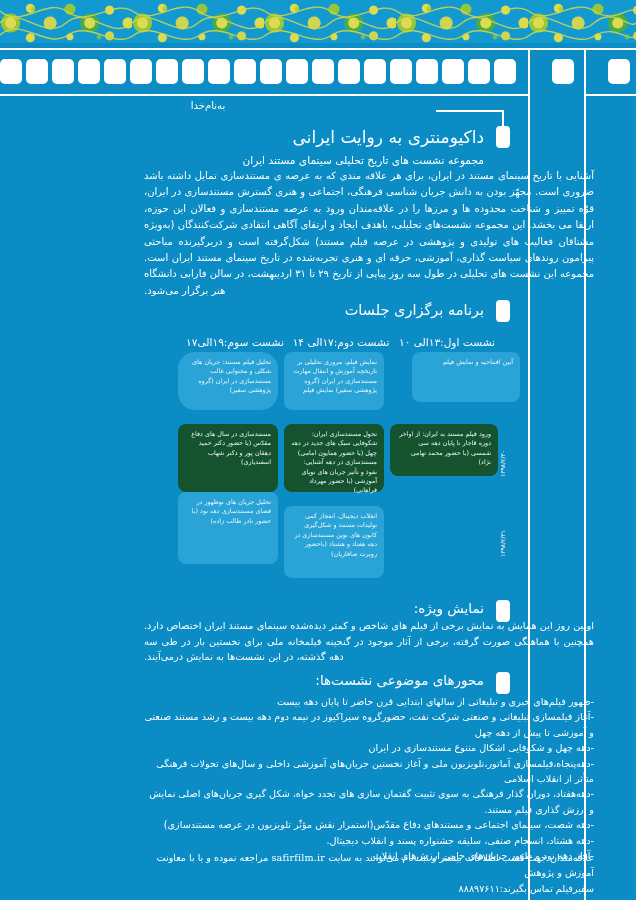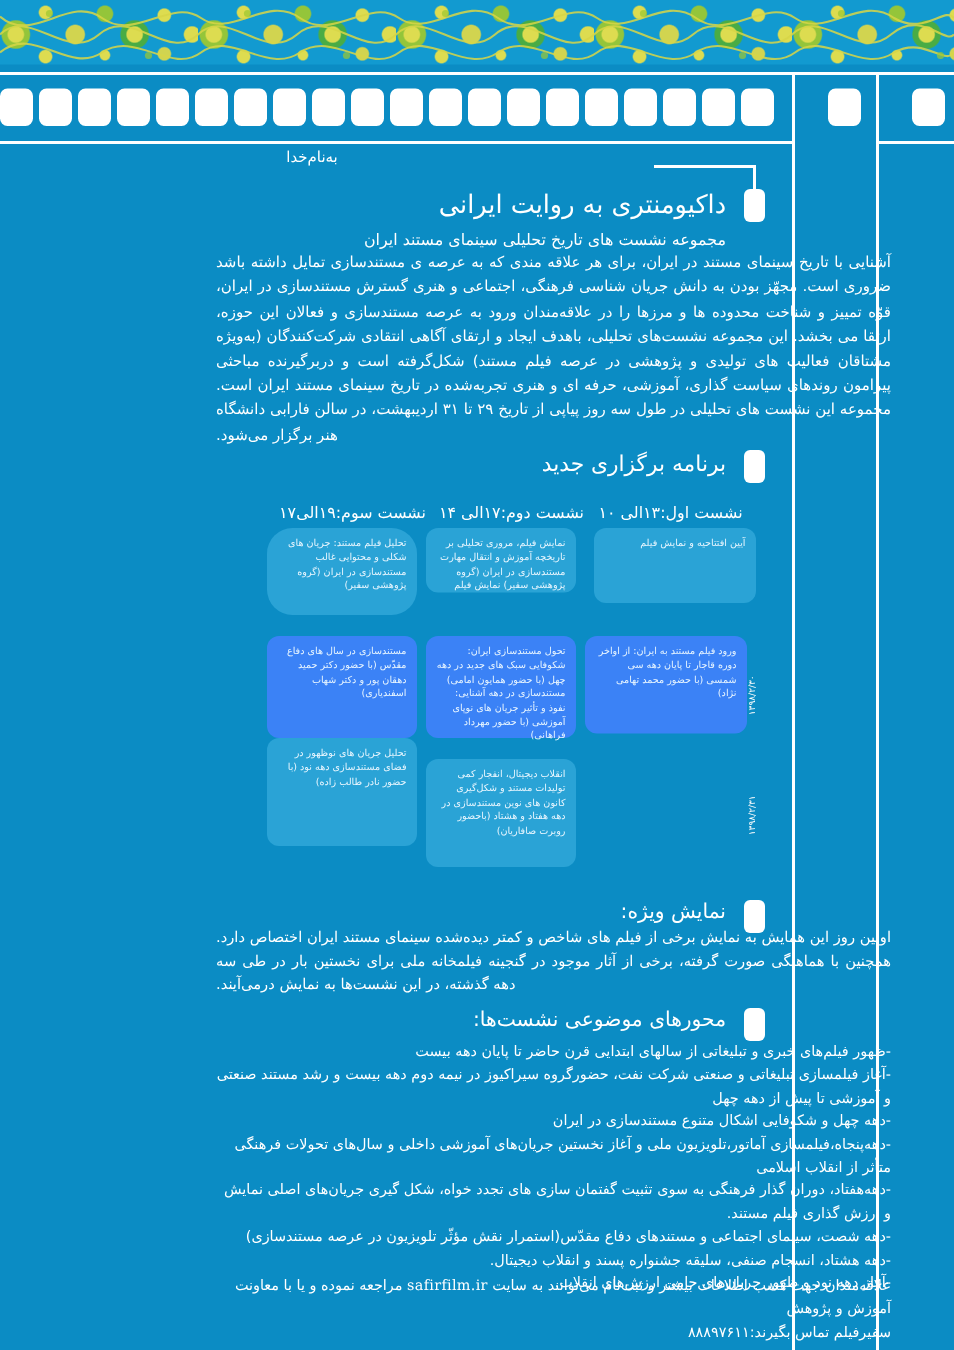--- a/index.html
+++ b/index.html
@@ -80,21 +80,21 @@
     direction:rtl;font-size:10px;line-height:16.4px;color:#ffffff;
   }
   .col-head{
     position:absolute;text-align:center;font-size:10.6px;color:#ffffff;white-space:nowrap;
   }
   .cell{
     position:absolute;border-radius:8px;background:#2aa3d6;
     box-sizing:border-box;padding:6px 7px 5px 7px;
     font-size:6.4px;line-height:9.4px;text-align:right;direction:rtl;color:#eaf7ff;
   }
-  .cell.alt{background:#3b82f6;}
+  .cell.alt{background:#14532d;}
   .daylabel{
     position:absolute;font-size:6px;color:#ffffff;white-space:nowrap;
     transform-origin:center center;transform:rotate(-90deg);
     letter-spacing:.4px;
   }
 
   .bullets{
     position:absolute;direction:rtl;text-align:right;
     font-size:9.6px;line-height:15.4px;color:#ffffff;
   }
@@ -171,35 +171,35 @@
 
     <div class="tab-marker" style="left:496px;top:126px;"></div>
     <div class="tab-stem" style="left:502px;top:110px;width:1.5px;height:18px;"></div>
     <div class="tab-stem" style="left:436px;top:110px;width:67px;height:1.5px;"></div>
 
     <div class="sec-head" style="right:152px;top:127px;width:340px;font-size:17px;text-align:right;">داکیومنتری به روایت ایرانی</div>
     <div class="para" style="right:152px;top:152px;width:340px;text-align:right;text-align-last:right;font-size:10.6px;">مجموعه نشست های تاریخ تحلیلی سینمای مستند ایران</div>
     <div class="para" style="right:42px;top:168px;width:450px;">آشنایی با تاریخ سینمای مستند در ایران، برای هر علاقه مندی که به عرصه ی مستندسازی تمایل داشته باشد ضروری است. مجهّز بودن به دانش جریان شناسی فرهنگی، اجتماعی و هنری گسترش مستندسازی در ایران، قوّه تمییز و شناخت محدوده ها و مرزها را در علاقه‌مندان ورود به عرصه مستندسازی و فعالان این حوزه، ارتقا می بخشد. این مجموعه نشست‌های تحلیلی، باهدف ایجاد و ارتقای آگاهی انتقادی شرکت‌کنندگان (به‌ویژه مشتاقان فعالیت های تولیدی و پژوهشی در عرصه فیلم مستند) شکل‌گرفته است و دربرگیرنده مباحثی پیرامون روندهای سیاست گذاری، آموزشی، حرفه ای و هنری تجربه‌شده در تاریخ سینمای مستند ایران است. مجموعه این نشست های تحلیلی در طول سه روز پیاپی از تاریخ ۲۹ تا ۳۱ اردیبهشت، در سالن فارابی دانشگاه هنر برگزار می‌شود.</div>
 
     <div class="tab-marker" style="left:496px;top:300px;"></div>
-    <div class="sec-head small" style="right:152px;top:302px;width:340px;">برنامه برگزاری جدید</div>
+    <div class="sec-head small" style="right:152px;top:302px;width:340px;">برنامه برگزاری جلسات</div>
 
     <div class="col-head" style="left:387px;top:336px;width:120px;">نشست اول:۱۳الی ۱۰</div>
     <div class="col-head" style="left:281px;top:320px;width:120px;margin-top:16px;">نشست دوم:۱۷الی ۱۴</div>
     <div class="col-head" style="left:175px;top:336px;width:120px;">نشست سوم:۱۹الی۱۷</div>
 
     <div class="daylabel" style="left:494px;top:382px;width:60px;text-align:center;margin-left:-22px;">۱۳۹۸/۲/۲۹</div>
     <div class="daylabel" style="left:494px;top:460px;width:60px;text-align:center;margin-left:-22px;">۱۳۹۸/۲/۳۰</div>
     <div class="daylabel" style="left:494px;top:540px;width:60px;text-align:center;margin-left:-22px;">۱۳۹۸/۲/۳۱</div>
 
-    <div class="cell" style="left:396px;top:352px;width:108px;height:50px;">آیین افتتاحیه و نمایش فیلم</div>
-    <div class="cell" style="left:284px;top:352px;width:100px;height:43px;">نمایش فیلم، مروری تحلیلی بر تاریخچه آموزش و انتقال مهارت مستندسازی در ایران (گروه پژوهشی سفیر) نمایش فیلم</div>
+    <div class="cell" style="left:412px;top:352px;width:108px;height:50px;">آیین افتتاحیه و نمایش فیلم</div>
+    <div class="cell" style="left:284px;top:352px;width:100px;height:58px;">نمایش فیلم، مروری تحلیلی بر تاریخچه آموزش و انتقال مهارت مستندسازی در ایران (گروه پژوهشی سفیر) نمایش فیلم</div>
     <div class="cell" style="left:178px;top:352px;width:100px;height:58px;border-radius:17px;">تحلیل فیلم مستند: جریان های شکلی و محتوایی غالب مستندسازی در ایران (گروه پژوهشی سفیر)</div>
 
-    <div class="cell alt" style="left:390px;top:424px;width:108px;height:65px;">ورود فیلم مستند به ایران: از اواخر دوره قاجار تا پایان دهه سی شمسی (با حضور محمد تهامی نژاد)</div>
+    <div class="cell alt" style="left:390px;top:424px;width:108px;height:52px;">ورود فیلم مستند به ایران: از اواخر دوره قاجار تا پایان دهه سی شمسی (با حضور محمد تهامی نژاد)</div>
     <div class="cell alt" style="left:284px;top:424px;width:100px;height:68px;">تحول مستندسازی ایران: شکوفایی سبک های جدید در دهه چهل (با حضور همایون امامی) مستندسازی در دهه آشنایی: نفوذ و تأثیر جریان های نوپای آموزشی (با حضور مهرداد فراهانی)</div>
     <div class="cell alt" style="left:178px;top:424px;width:100px;height:68px;">مستندسازی در سال های دفاع مقدّس (با حضور دکتر حمید دهقان پور و دکتر شهاب اسفندیاری)</div>
 
     <div class="cell" style="left:284px;top:506px;width:100px;height:72px;">انقلاب دیجیتال، انفجار کمی تولیدات مستند و شکل‌گیری کانون های نوین مستندسازی در دهه هفتاد و هشتاد (باحضور روبرت صافاریان)</div>
     <div class="cell" style="left:178px;top:492px;width:100px;height:72px;">تحلیل جریان های نوظهور در فضای مستندسازی دهه نود (با حضور نادر طالب زاده)</div>
 
     <div class="tab-marker" style="left:496px;top:600px;"></div>
     <div class="sec-head small" style="right:152px;top:600px;width:340px;font-size:13.5px;">نمایش ویژه:</div>
     <div class="para" style="right:42px;top:618px;width:450px;font-size:9.8px;line-height:15.6px;">اولین روز این همایش به نمایش برخی از فیلم های شاخص و کمتر دیده‌شده سینمای مستند ایران اختصاص دارد. همچنین با هماهنگی صورت گرفته، برخی از آثار موجود در گنجینه فیلمخانه ملی برای نخستین بار در طی سه دهه گذشته، در این نشست‌ها به نمایش درمی‌آیند.</div>
 

